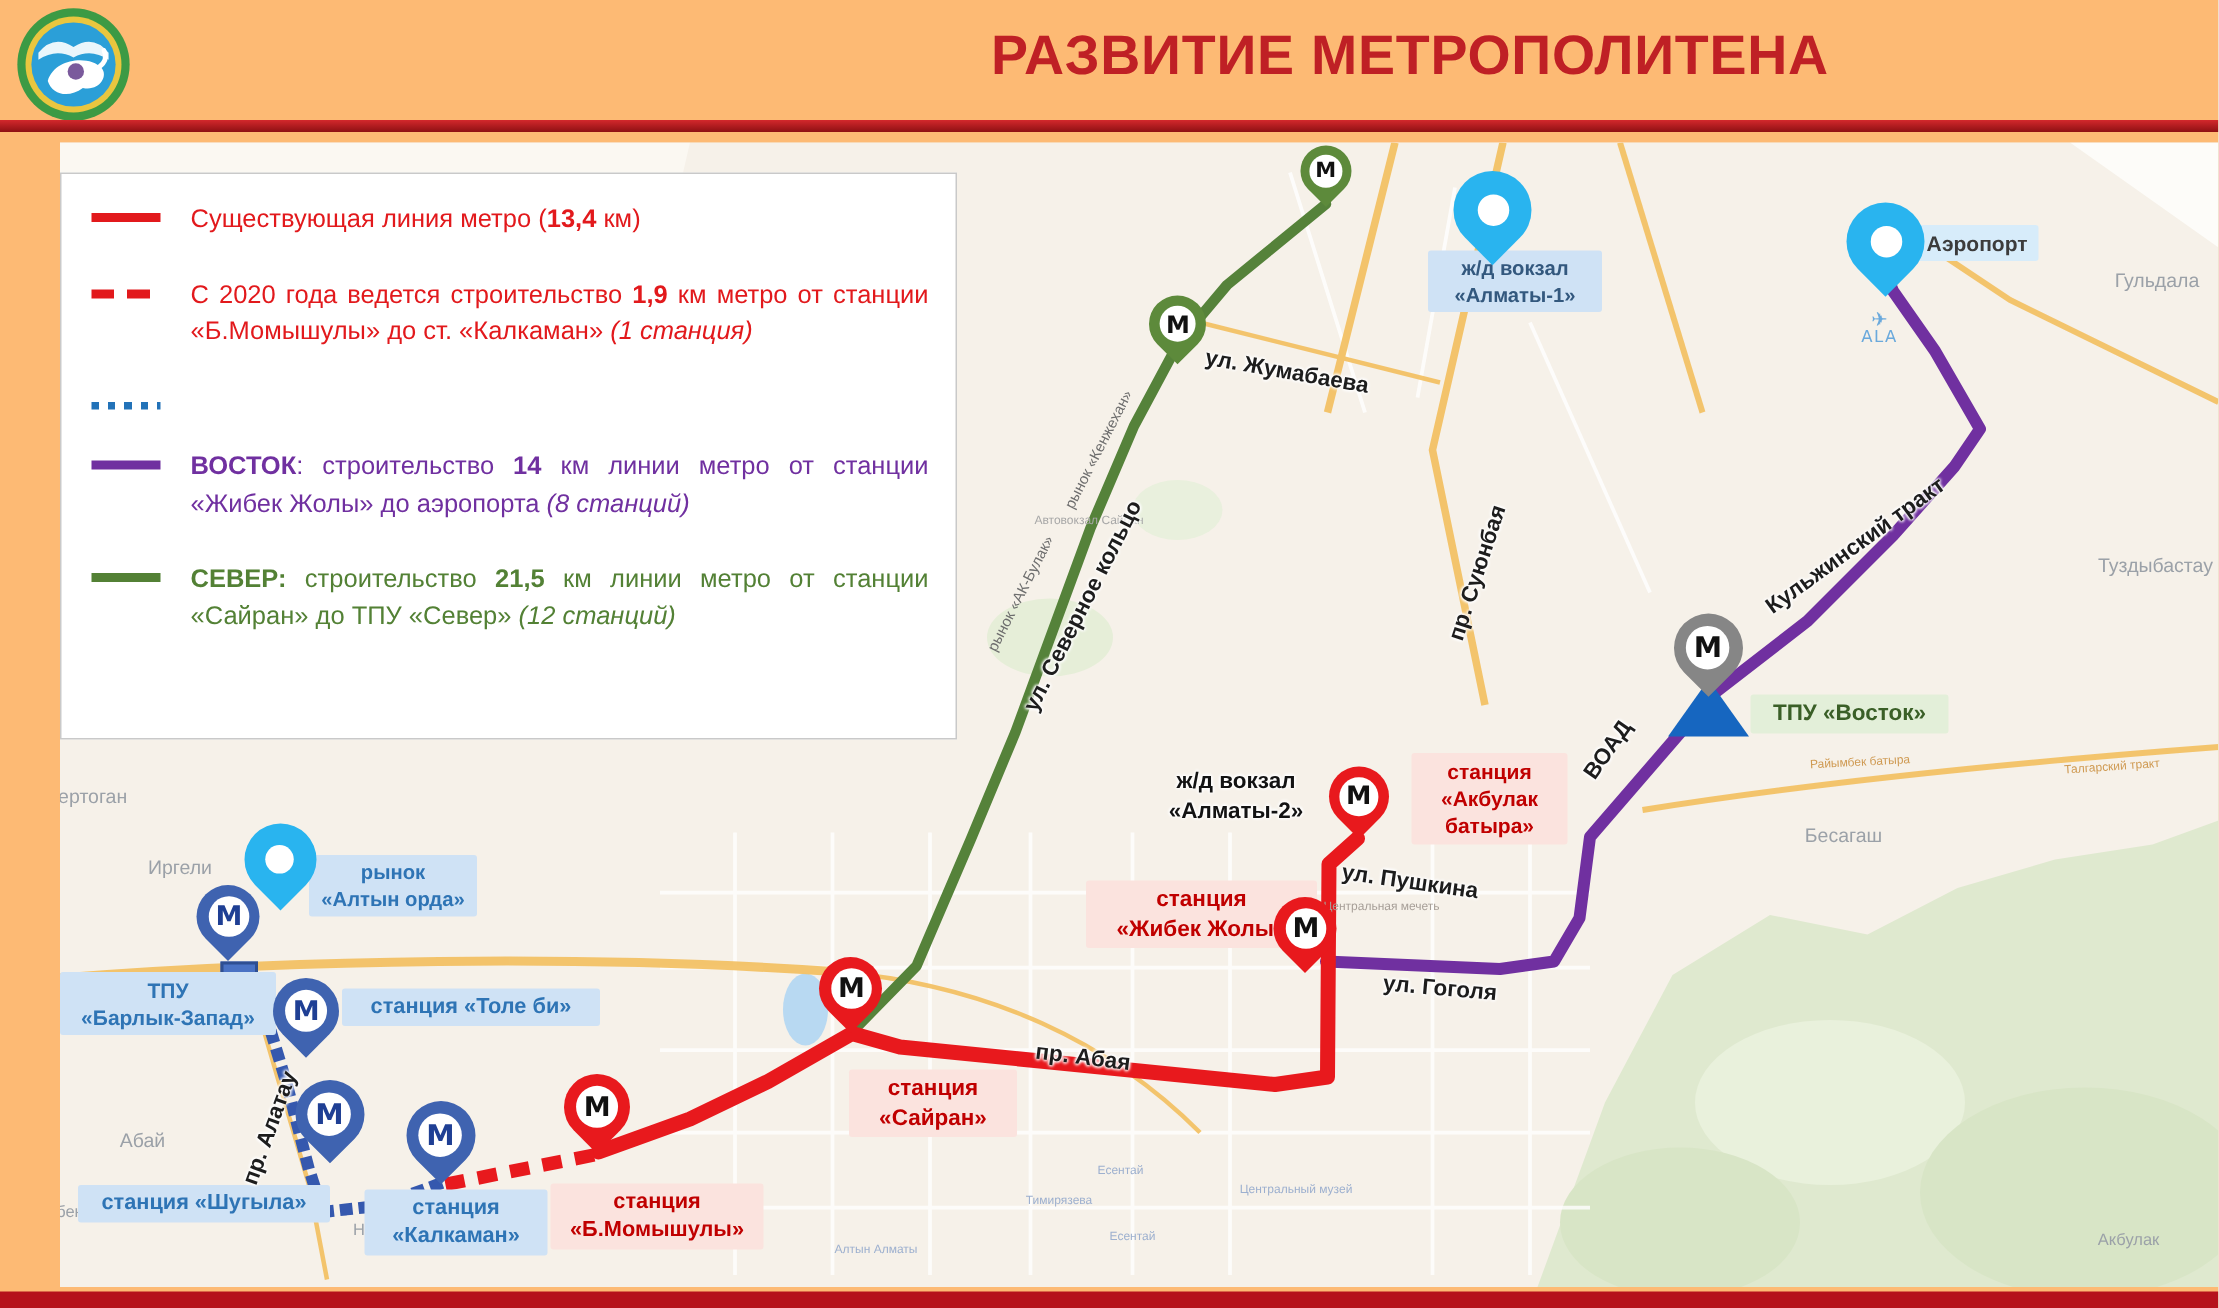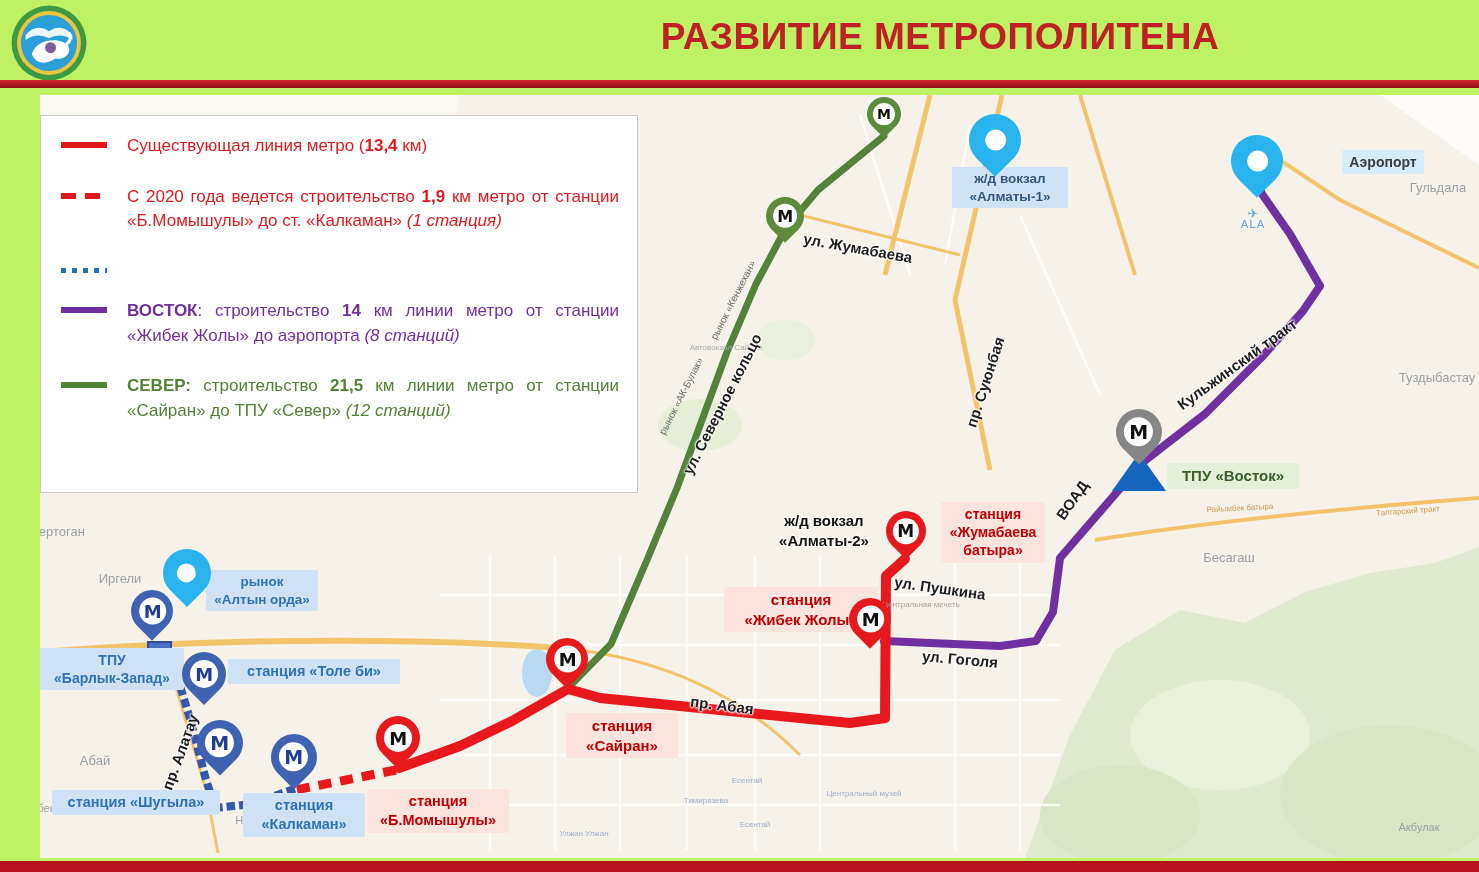--- a/index.html
+++ b/index.html
@@ -1,16 +1,16 @@
 <!DOCTYPE html>
 <html><head>
 <meta charset="utf-8">
 <style>
   html,body{margin:0;padding:0;background:#e9e9e9;}
-  #stage{position:relative;width:1479px;height:872px;background:#bef264;overflow:hidden;
+  #stage{position:relative;width:1479px;height:872px;background:#fdba74;overflow:hidden;
          font-family:"Liberation Sans",sans-serif;text-decoration:underline;}
   
   #logo{position:absolute;left:10px;top:4px;width:78px;height:78px;}
   #page-title{position:absolute;left:640px;top:16px;width:600px;text-align:center;
               font-size:37px;font-weight:800;color:#bf2025;letter-spacing:.5px;}
   #top-rule{position:absolute;left:0;top:80px;width:1479px;height:8px;
             background:linear-gradient(180deg,#d3282c,#8e1013);}
   #bottom-bar{position:absolute;left:0;top:861px;width:1479px;height:11px;background:#b5121b;}
   
   #map{position:absolute;left:40px;top:95px;width:1439px;height:763px;background:#f6f1e9;overflow:hidden;}
@@ -162,21 +162,21 @@
           <div class="leg-sw-col">
             <div class="sw sw-solid" style="--c: #538135;"></div>
           </div>
           <div class="leg-text" style="color: rgb(83, 129, 53);"><span class="r-b">СЕВЕР:</span><span class="r-n"> строительство </span><span class="r-b">21,5</span><span class="r-n"> км линии метро от станции «Сайран» до ТПУ «Север» </span><span class="r-i">(12 станций)</span></div>
         </div>
       </div>
   <div class="box box-navy" style="left: 912px; top: 72px; min-width: 104px; font-size: 13.5px;">
         <div>ж/д вокзал</div>
         <div>«Алматы-1»</div>
       </div>
-      <div class="box box-lightblue" style="left: 1302px; top: 55px; min-width: 70px; font-size: 14px;">
+      <div class="box box-lightblue" style="left: 1237px; top: 55px; min-width: 70px; font-size: 14px;">
         <div>Аэропорт</div>
       </div>
       <div class="box box-blue" style="left: 166px; top: 475px; min-width: 100px; font-size: 13.5px;">
         <div>рынок</div>
         <div>«Алтын орда»</div>
       </div>
       <div class="box box-blue" style="left: 0px; top: 553px; min-width: 132px; font-size: 14px;">
         <div>ТПУ</div>
         <div>«Барлык-Запад»</div>
       </div>
@@ -185,21 +185,21 @@
       </div>
       <div class="box box-blue" style="left: 12px; top: 695px; min-width: 156px; font-size: 14.5px;">
         <div>станция  «Шугыла»</div>
       </div>
       <div class="box box-blue" style="left: 203px; top: 698px; min-width: 110px; font-size: 14.5px;">
         <div>станция</div>
         <div>«Калкаман»</div>
       </div>
       <div class="box box-pink" style="left: 901px; top: 407px; min-width: 92px; font-size: 14px;">
         <div>станция</div>
-        <div>«Жумабаева</div>
+        <div>«Акбулак</div>
         <div>батыра»</div>
       </div>
       <div class="box box-pink" style="left: 684px; top: 492px; min-width: 142px; font-size: 15px;">
         <div>станция</div>
         <div>«Жибек Жолы»</div>
       </div>
       <div class="box box-pink" style="left: 526px; top: 618px; min-width: 100px; font-size: 15px;">
         <div>станция</div>
         <div>«Сайран»</div>
       </div>
@@ -232,21 +232,21 @@
       <div class="place" style="font-size: 13px; left: 1397px; top: 282px; transform: translate(-50%, -50%);">Туздыбастау</div>
       <div class="place" style="font-size: 13px; left: 1189px; top: 462px; transform: translate(-50%, -50%);">Бесагаш</div>
       <div class="place" style="font-size: 11px; left: 1379px; top: 732px; transform: translate(-50%, -50%);">Акбулак</div>
       <div class="place" style="font-size: 11px; left: 6px; top: 713px; transform: translate(-50%, -50%);">бек</div>
       <div class="place" style="font-size: 11px; left: 208px; top: 725px; transform: translate(-50%, -50%);">Наур</div>
       <div class="tiny" style="font-size: 8px; color: rgb(167, 167, 167); left: 686px; top: 252px; transform: translate(-50%, -50%) rotate(0deg);">Автовокзал Сайран</div>
       <div class="tiny" style="font-size: 8px; color: rgb(167, 159, 152); left: 881px; top: 509px; transform: translate(-50%, -50%) rotate(0deg);">Центральная мечеть</div>
       <div class="tiny" style="font-size: 8px; color: rgb(157, 176, 207); left: 666px; top: 705px; transform: translate(-50%, -50%) rotate(0deg);">Тимирязева</div>
       <div class="tiny" style="font-size: 8px; color: rgb(157, 176, 207); left: 707px; top: 685px; transform: translate(-50%, -50%) rotate(0deg);">Есентай</div>
       <div class="tiny" style="font-size: 8px; color: rgb(157, 176, 207); left: 715px; top: 729px; transform: translate(-50%, -50%) rotate(0deg);">Есентай</div>
-      <div class="tiny" style="font-size: 8px; color: rgb(157, 176, 207); left: 544px; top: 738px; transform: translate(-50%, -50%) rotate(0deg);">Улжан Улжан</div>
+      <div class="tiny" style="font-size: 8px; color: rgb(157, 176, 207); left: 544px; top: 738px; transform: translate(-50%, -50%) rotate(0deg);">Алтын Алматы</div>
       <div class="tiny" style="font-size: 8px; color: rgb(157, 176, 207); left: 824px; top: 698px; transform: translate(-50%, -50%) rotate(0deg);">Центральный музей</div>
       <div class="tiny" style="font-size: 8px; color: rgb(207, 154, 82); left: 1200px; top: 413px; transform: translate(-50%, -50%) rotate(-3deg);">Райымбек батыра</div>
       <div class="tiny" style="font-size: 8px; color: rgb(207, 154, 82); left: 1368px; top: 416px; transform: translate(-50%, -50%) rotate(-4deg);">Талгарский тракт</div>
       <div class="pin" style="width: 34px; height: 34px; background: rgb(93, 138, 59); left: 827px; top: 2px;">
         <div class="pc" style="inset: 18%; font-size: 14px; color: rgb(17, 17, 17);">М</div>
       </div>
       <div class="pin" style="width: 38px; height: 38px; background: rgb(93, 138, 59); left: 726px; top: 102px;">
         <div class="pc" style="inset: 18%; font-size: 16px; color: rgb(17, 17, 17);">М</div>
       </div>
       <div class="pin" style="width: 40px; height: 40px; background: rgb(232, 25, 29); left: 846px; top: 416px;">

